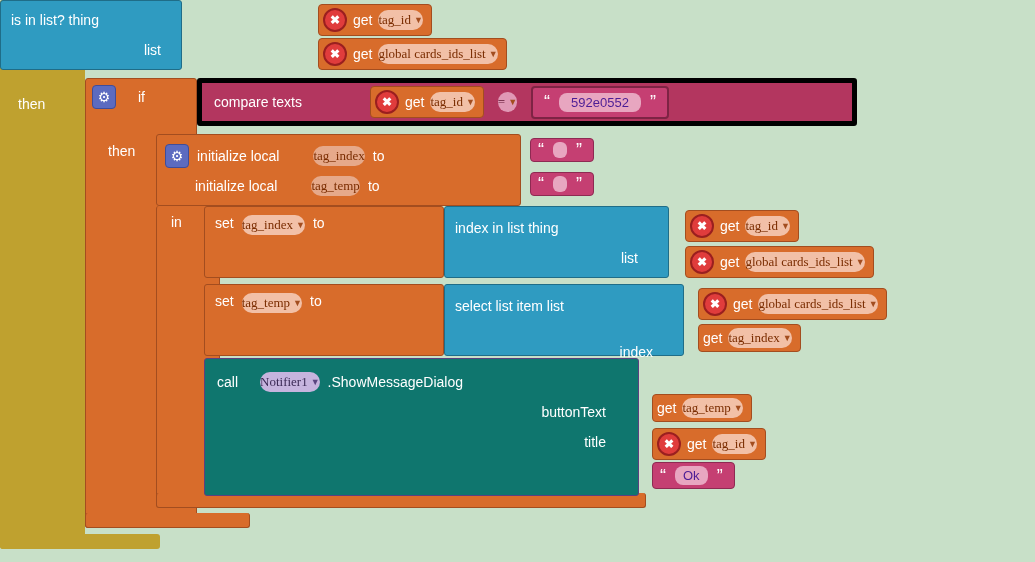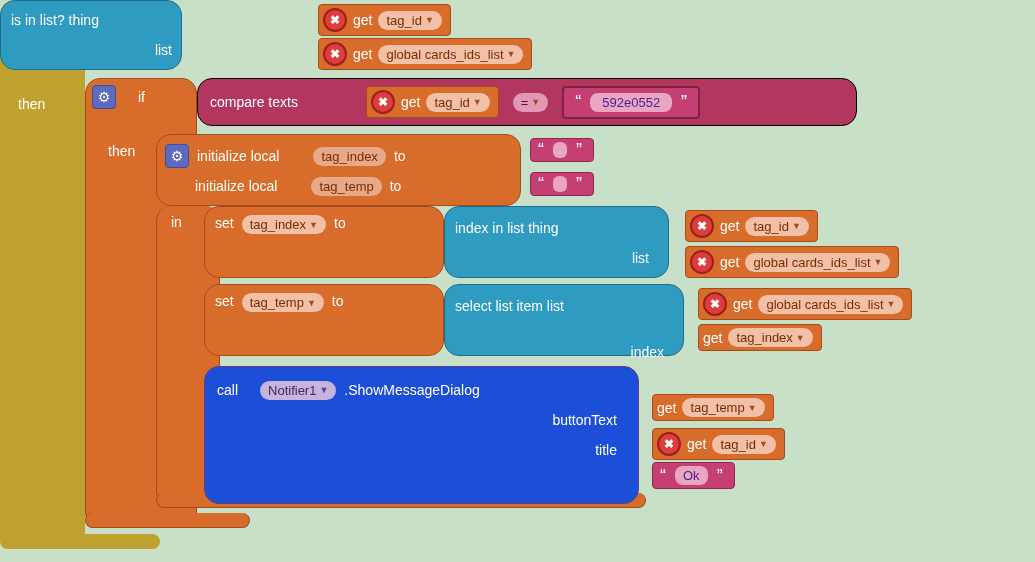--- a/index.html
+++ b/index.html
@@ -6,36 +6,36 @@
     margin: 0;
     font-family: sans-serif;
     font-size: 14px;
     color: #fff;
     background: #c8e0c8;
     width: 1035px;
     height: 562px;
     position: relative;
     overflow: hidden;
   }
-  .block { position: absolute; box-sizing: border-box; border-radius: 15px; }
+  .block { position: absolute; box-sizing: border-box; border-radius: 3px; }
   .mustard { background:#bfa12f; }
   .orange  { background:#d86c2b; }
   .teal    { background:#2f9bc1; }
   .magenta { background:#b3365f; }
-  .purple  { background:#1d4ed8;margin-top:8px; }
+  .purple  { background:#0f766e; }
 
   .gear {
     display:inline-flex; align-items:center; justify-content:center;
     width:22px; height:22px; background:#5c6bc0; border-radius:4px;
     font-size:14px; color:#fff; border:1px solid #3f4d9a;
   }
   .dropdown {
     display:inline-flex; align-items:center; gap:3px;
-    background:#f2c0a7; color:#7a2c00; padding:2px 8px;
-    border-radius:10px; font-size:13px;
+    background:#f2c0a7; color:#7a2c00; padding:2px 0;
+    border-radius:10px; font-size:13px;font-family:Liberation Serif, serif;
   }
   .dropdown .tri { font-size:9px; color:#a34d1f; }
   .dropdown.dk { background:#e6a98a; }
   .dropdown.pinkbg { background:#e098b5; color:#5e1432; }
   .dropdown.lav { background:#c6b4de; color:#3b2a55; }
   .dropdown.lav .tri { color:#5a4580; }
   .textbox {
     display:inline-block; background:#e8a6c0; color:#4c1d95;
     padding:2px 8px; border-radius:8px; font-size:13px; min-width:10px; text-align:center;
   }
@@ -48,21 +48,21 @@
   .x-icon::before{content:"✖";}
   .quote { padding:0 3px; font-size:18px; line-height:14px; }
   .pill {
     display:inline-flex; align-items:center; gap:6px;
     background:#d86c2b; padding:3px 8px 3px 4px; border-radius:4px;
     border:1px solid #a34d1f;
   }
   .pill.mag { background:#c53f72; border-color:#8e2a52; }
 
   .row { display:flex; align-items:center; gap:8px; height:30px; }
-  .rt { text-align:right; padding-right:9px; }
+  .rt { text-align:right; padding-right:20px; }
 </style>
 </head>
 <body>
 
 <div class="block mustard" style="left:0;top:0;width:85px;height:549px;">
   <div style="padding:6px 6px;display:flex;align-items:center;gap:8px;">
     <span class="gear">⚙</span>
     <span>if</span>
   </div>
   <div style="padding:60px 0 0 18px;">then</div>
@@ -98,21 +98,21 @@
 
 <div class="block orange" style="left:85px;top:78px;width:112px;height:450px;border:1px solid #a34d1f;">
   <div style="padding:6px 6px;display:flex;align-items:center;gap:22px;">
     <span class="gear">⚙</span>
     <span>if</span>
   </div>
   <div style="padding:28px 0 0 22px;">then</div>
 </div>
 <div class="block orange" style="left:85px;top:513px;width:165px;height:15px;border:1px solid #a34d1f;border-top:0;"></div>
 
-<div class="block magenta" style="left:197px;top:78px;width:660px;height:48px;border:1px solid #000000;display:flex;align-items:center;gap:14px;padding:0 12px;">
+<div class="block magenta" style="left:197px;top:78px;width:660px;height:48px;border:5px solid #000000;display:flex;align-items:center;gap:14px;padding:0 12px;">
   <span>compare texts</span>
   <span style="width:40px;"></span>
   <span class="pill">
     <span class="x-icon"></span>
     <span>get</span>
     <span class="dropdown">
       <span>tag_id</span>
         <span class="tri">▼</span>
     </span>
   </span>

